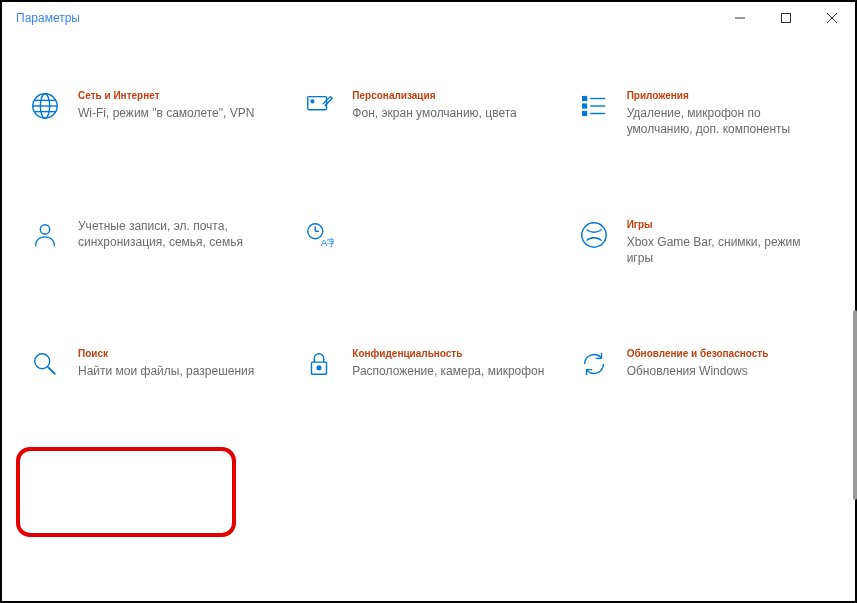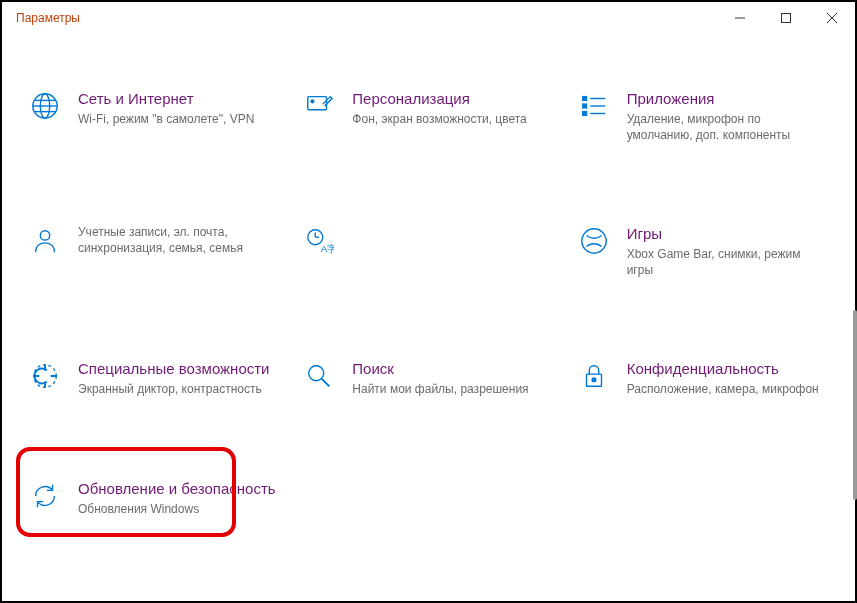--- a/index.html
+++ b/index.html
@@ -10,21 +10,21 @@
     height: 603px;
     overflow: hidden;
     border: 2px solid #000;
   }
   .titlebar {
     height: 32px;
     display: flex;
     align-items: center;
     padding-left: 14px;
     font-size: 12px;
-    color: #c2410c;
+    color: #3b82f6;
   }
   .titlebar-title { flex: 1; }
   .window-controls { display: flex; }
   .win-btn {
     width: 46px;
     height: 32px;
     display: flex;
     align-items: center;
     justify-content: center;
     color: #333;
@@ -55,23 +55,23 @@
     height: 32px;
     flex-shrink: 0;
     color: #0078d7;
     display: flex;
     align-items: center;
     justify-content: flex-start;
   }
   .tile-icon svg { width: 30px; height: 30px; stroke: #0078d7; fill: none; stroke-width: 1.5; }
   .tile-text { display: flex; flex-direction: column; gap: 2px; }
   .tile-title {
-    font-size: 15px;
-    font-weight: 400;
-    color: #701a75;
+    font-size: 10px;
+    font-weight: 700;
+    color: #c2410c;
     line-height: 1.2;
     margin-bottom: 2px;
   }
   .tile-desc {
     font-size: 12px;
     color: #6b6b6b;
     line-height: 1.3;
   }
   .highlight {
     position: absolute;
@@ -136,21 +136,21 @@
     <div class="tile">
       <div class="tile-icon">
         <svg viewBox="0 0 32 32">
             <rect x="4" y="6" width="20" height="14" rx="1"></rect>
             <path d="M20 14 L28 6 L30 8 L22 16"></path>
             <circle cx="9" cy="11" r="1.5" fill="#0078d7"></circle>
           </svg>
       </div>
       <div class="tile-text">
         <div class="tile-title">Персонализация</div>
-        <div class="tile-desc">Фон, экран возможности, цвета</div>
+        <div class="tile-desc">Фон, экран умолчанию, цвета</div>
       </div>
     </div>
 
     <div class="tile">
       <div class="tile-icon">
         <svg viewBox="0 0 32 32">
             <rect x="4" y="6" width="4" height="4" fill="#0078d7"></rect>
             <line x1="12" y1="8" x2="28" y2="8"></line>
             <rect x="4" y="14" width="4" height="4" fill="#0078d7"></rect>
             <line x1="12" y1="16" x2="28" y2="16"></line>
@@ -195,33 +195,20 @@
             <circle cx="16" cy="16" r="13"></circle>
             <path d="M8 10 C12 14 20 14 24 10 M8 22 C12 18 20 18 24 22"></path>
           </svg>
       </div>
       <div class="tile-text">
         <div class="tile-title">Игры</div>
         <div class="tile-desc">Xbox Game Bar, снимки, режим игры</div>
       </div>
     </div>
 
-    <div class="tile">
-      <div class="tile-icon">
-        <svg viewBox="0 0 32 32">
-            <circle cx="16" cy="16" r="12" stroke-dasharray="3 3"></circle>
-            <path d="M16 4 L16 10 M16 22 L16 28 M4 16 L10 16 M22 16 L28 16" stroke-width="2"></path>
-            <path d="M18 10 A8 8 0 1 0 18 22" stroke-width="2"></path>
-          </svg>
-      </div>
-      <div class="tile-text">
-        <div class="tile-title">Специальные возможности</div>
-        <div class="tile-desc">Экранный диктор, контрастность</div>
-      </div>
-    </div>
 
     <div class="tile">
       <div class="tile-icon">
         <svg viewBox="0 0 32 32">
             <circle cx="13" cy="13" r="8"></circle>
             <line x1="19" y1="19" x2="27" y2="27" stroke-width="2"></line>
           </svg>
       </div>
       <div class="tile-text">
         <div class="tile-title">Поиск</div>

